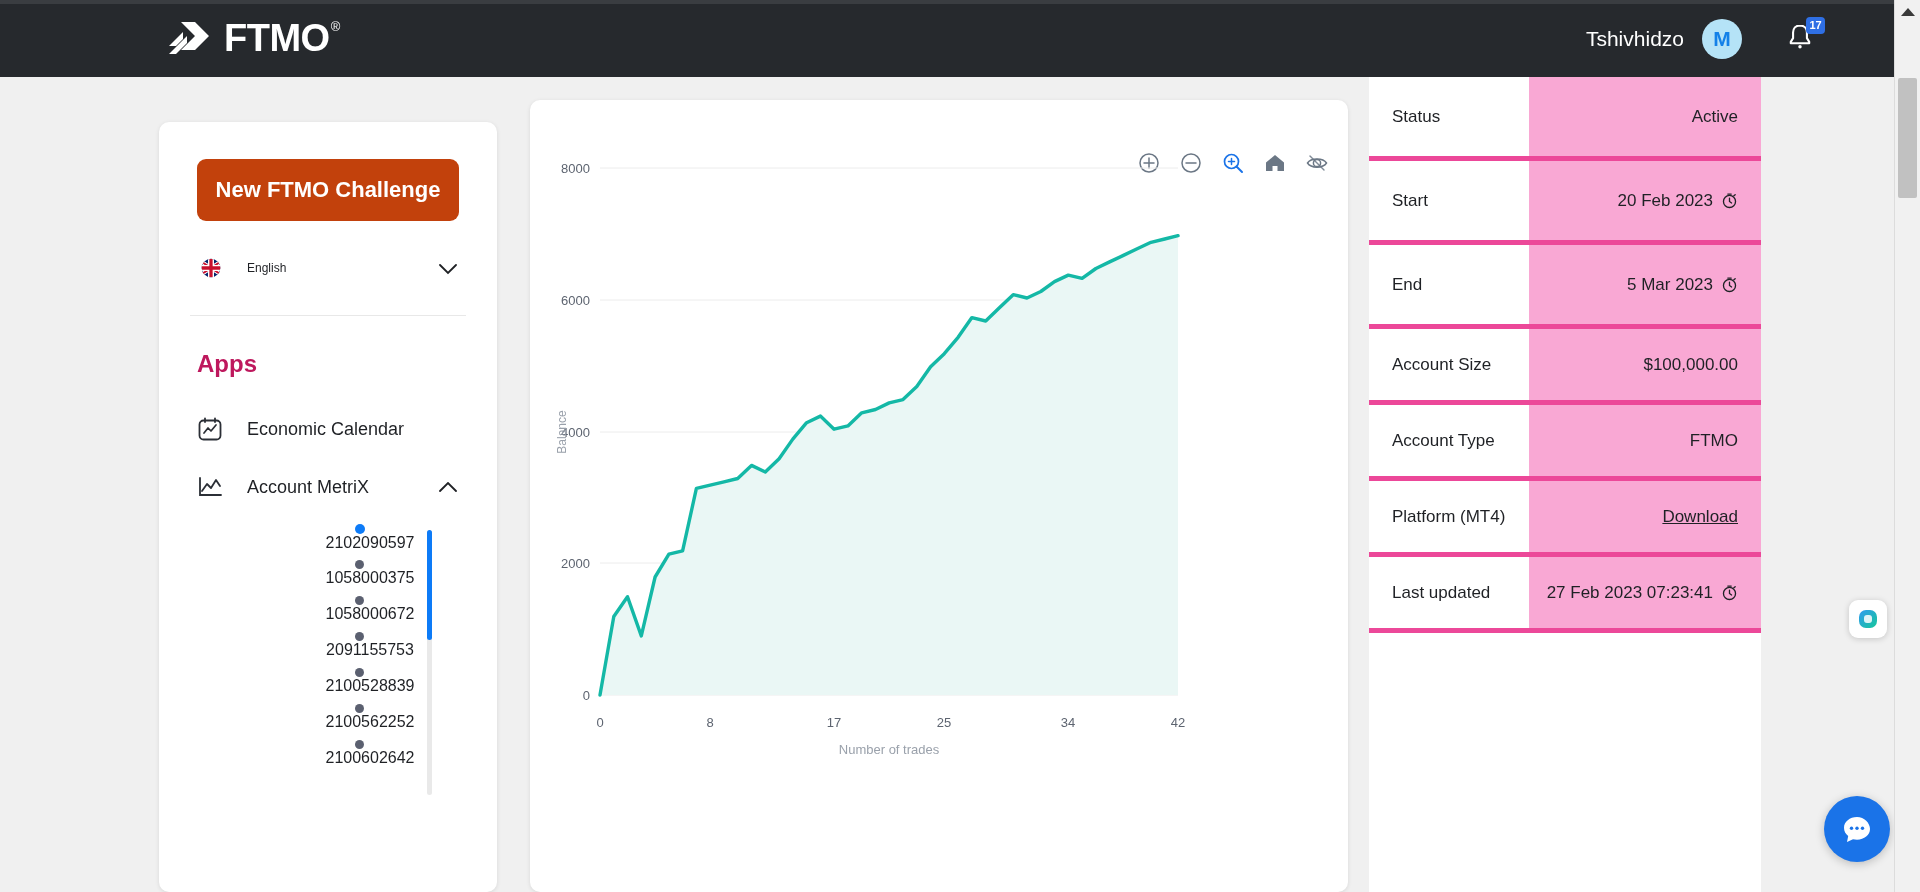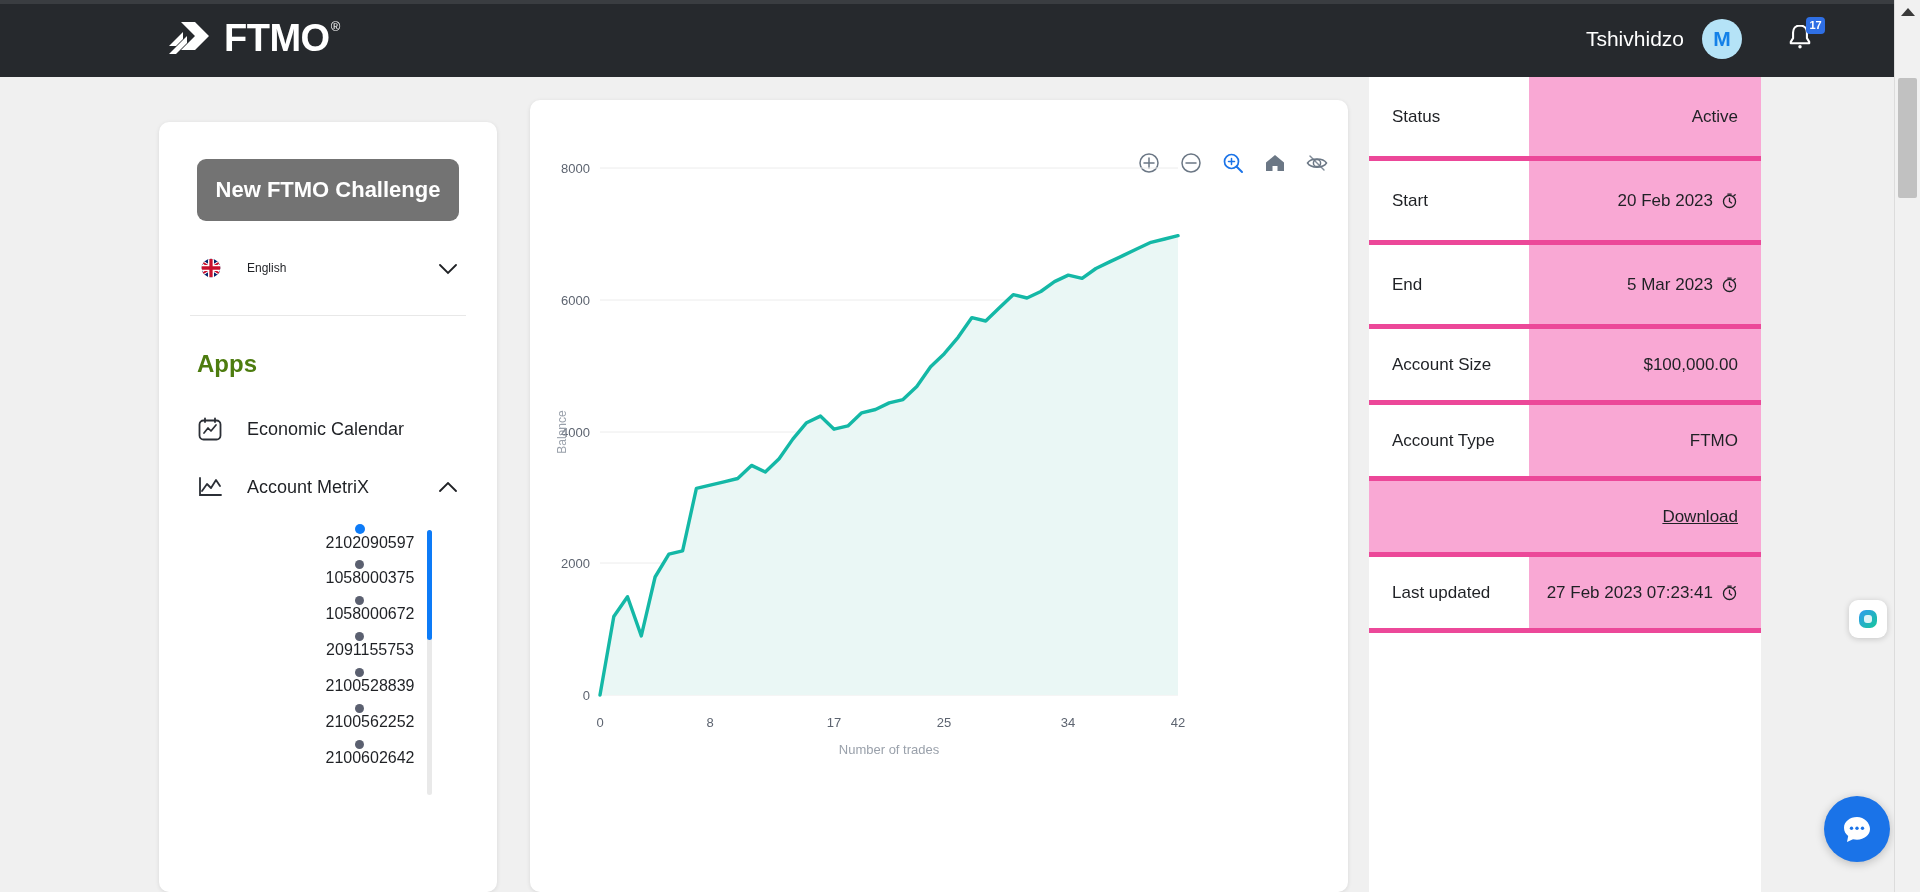--- a/index.html
+++ b/index.html
@@ -71,36 +71,36 @@
   
   .sidebar {
     position: absolute; left: 159px; top: 122px;
     width: 338px; height: 770px;
     background: #fff; border-radius: 10px;
     box-shadow: 0 1px 4px rgba(0,0,0,0.10);
     overflow: hidden;
   }
   .challenge-btn {
     margin: 37px 38px 0 38px;
-    height: 62px; background: #737373; color: #fff;
+    height: 62px; background: #c2410c; color: #fff;
     border: none; border-radius: 9px;
     font-size: 22px; font-weight: bold;
     font-family: inherit; cursor: pointer;
     width: 262px;
   }
   .lang-row {
     display: flex; align-items: center;
     margin: 0 38px; height: 94px; position: relative;
   }
   .flag { width: 28px; height: 20px; border-radius: 2px; }
   .lang-label { font-size: 12px; color: #1f2125; margin-left: 22px; }
   .chev { position: absolute; right: 2px; top: 43px; }
   .divider { height: 1px; background: #e8e8e8; margin: 0 31px; }
   .apps-title {
-    font-size: 24px; font-weight: bold; color: #4d7c0f;
+    font-size: 24px; font-weight: bold; color: #be185d;
     margin: 34px 0 0 38px;
   }
   .nav-item {
     display: flex; align-items: center;
     height: 58px; margin: 0 38px; position: relative;
     cursor: pointer;
   }
   .nav-item.first { margin-top: 22px; }
   .nav-icon { width: 26px; height: 26px; flex: 0 0 26px; }
   .nav-label { font-size: 18px; color: #1f2125; margin-left: 24px; }
@@ -396,20 +396,21 @@
   </div>
 
   <div class="info-row tall">
     <div class="info-label">Account Type</div>
     <div class="info-value">
       <span>FTMO</span>
     </div>
   </div>
 
   <div class="info-row tall">
+    <div class="info-label">Platform (MT4)</div>
     <div class="info-value">
       <span class="dl-link">Download</span>
     </div>
   </div>
 
   <div class="info-row tall">
     <div class="info-label">Last updated</div>
     <div class="info-value">
       <span>27 Feb 2023 07:23:41</span>
       <svg class="clock-ico" viewBox="0 0 18 18">

